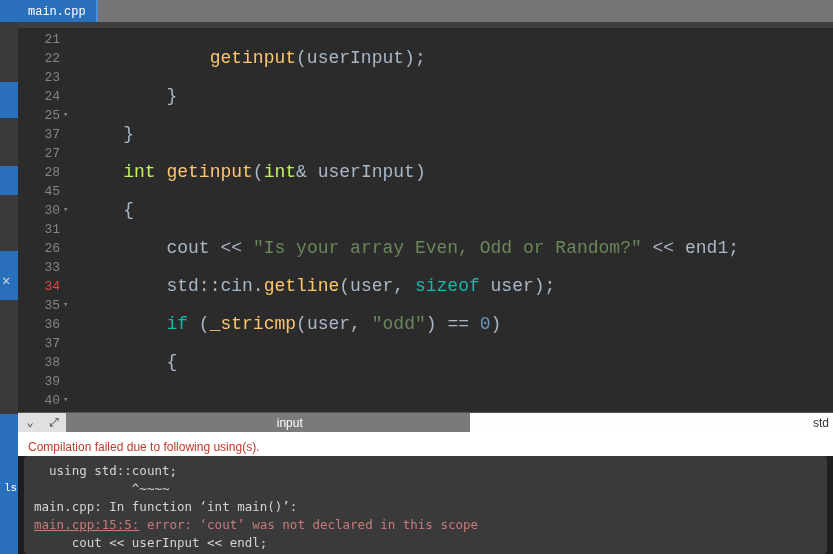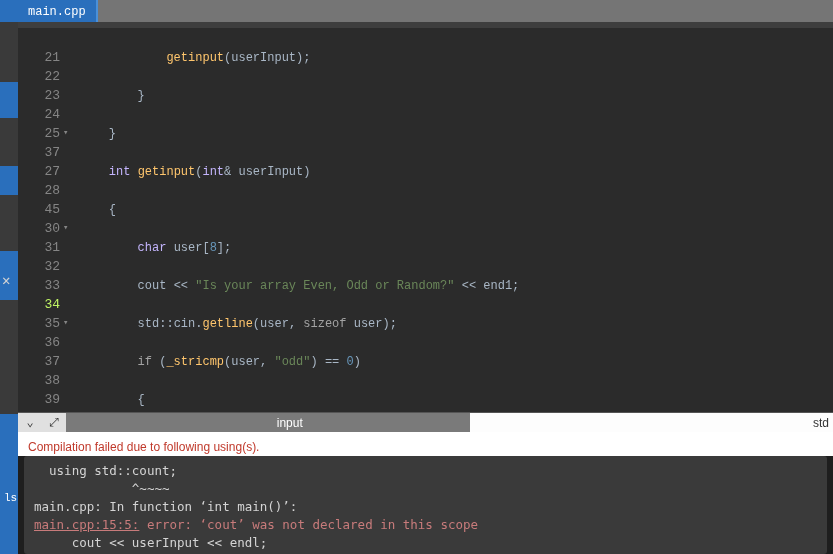--- a/index.html
+++ b/index.html
@@ -28,21 +28,21 @@
 .left-strip .close {
   position: absolute;
   top: 272px;
   left: 2px;
   color: #d4d4d4;
   font-size: 14px;
   background: #2a6fbc;
 }
 .left-strip .tab-s {
   position: absolute;
-  bottom: 50px;
+  bottom: 60px;
   left: 4px;
   color: #fff;
   font-size: 11px;
 }
 .main {
   flex: 1;
   display: flex;
   flex-direction: column;
   height: 554px;
 }
@@ -73,43 +73,43 @@
   position: relative;
 }
 .gutter {
   width: 54px;
   background: #2b2b2b;
   text-align: right;
   padding-right: 12px;
   color: #858585;
   font-size: 13px;
   line-height: 19px;
-  padding-top: 20px;
+  padding-top: 2px;
   user-select: none;
 }
 .gutter .ln { height: 19px; }
 .gutter .fold::after {
   content: '▾';
   font-size: 9px;
   color: #858585;
   margin-left: 3px;
   position: absolute;
 }
-.gutter .active { color: #bef264; }
+.gutter .active { color: #ef4444; }
 .code {
   flex: 1;
   padding-top: 2px;
   line-height: 19px;
-  font-size: 12px;
+  font-size: 18px;
   white-space: pre;
   position: relative;
 }
 .code .line { height: 19px; padding-left: 8px; position: relative; }
-.kw { color: #a3a3a3; }
-.type { color: #c4b5fd; }
+.kw { color: #14b8a6; }
+.type { color: #bef264; }
 .str { color: #6a8759; }
 .num { color: #6897bb; }
 .fn { color: #ffc66d; }
 .id { color: #a9b7c6; }
 .op { color: #a9b7c6; }
 .pn { color: #a9b7c6; }
 .bottom {
   display: flex;
   flex-direction: column;
 }
@@ -201,37 +201,36 @@
       <div class="ln">22</div>
       <div class="ln">23</div>
       <div class="ln">24</div>
       <div class="ln fold">25</div>
       <div class="ln">37</div>
       <div class="ln">27</div>
       <div class="ln">28</div>
       <div class="ln">45</div>
       <div class="ln fold">30</div>
       <div class="ln">31</div>
-      <div class="ln">32</div>
+      <div class="ln">26</div>
       <div class="ln">33</div>
       <div class="ln active">34</div>
       <div class="ln fold">35</div>
       <div class="ln">36</div>
       <div class="ln">37</div>
       <div class="ln">38</div>
       <div class="ln">39</div>
       <div class="ln fold">40</div>
     </div>
     <div class="code">
 <div class="line">            <span class="fn">getinput</span><span class="pn">(</span><span class="id">userInput</span><span class="pn">);</span></div>
 <div class="line">        <span class="pn">}</span></div>
 <div class="line">    <span class="pn">}</span></div>
 <div class="line">    <span class="type">int</span> <span class="fn">getinput</span><span class="pn">(</span><span class="type">int</span><span class="op">&amp;</span> <span class="id">userInput</span><span class="pn">)</span></div>
 <div class="line">    <span class="pn">{</span></div>
-<div class="line">        <span class="type">char</span> <span class="id">user</span><span class="pn">[</span><span class="num">8</span><span class="pn">];</span></div>
 <div class="line">        <span class="id">cout</span> <span class="op">&lt;&lt;</span> <span class="str">"Is your array Even, Odd or Random?"</span> <span class="op">&lt;&lt;</span> <span class="id">end1</span><span class="pn">;</span></div>
 <div class="line">        <span class="id">std</span><span class="op">::</span><span class="id">cin</span><span class="pn">.</span><span class="fn">getline</span><span class="pn">(</span><span class="id">user</span><span class="pn">,</span> <span class="kw">sizeof</span> <span class="id">user</span><span class="pn">);</span></div>
 <div class="line">        <span class="kw">if</span> <span class="pn">(</span><span class="fn">_stricmp</span><span class="pn">(</span><span class="id">user</span><span class="pn">,</span> <span class="str">"odd"</span><span class="pn">)</span> <span class="op">==</span> <span class="num">0</span><span class="pn">)</span></div>
 <div class="line">        <span class="pn">{</span></div>
 
 
 
 
 
 

